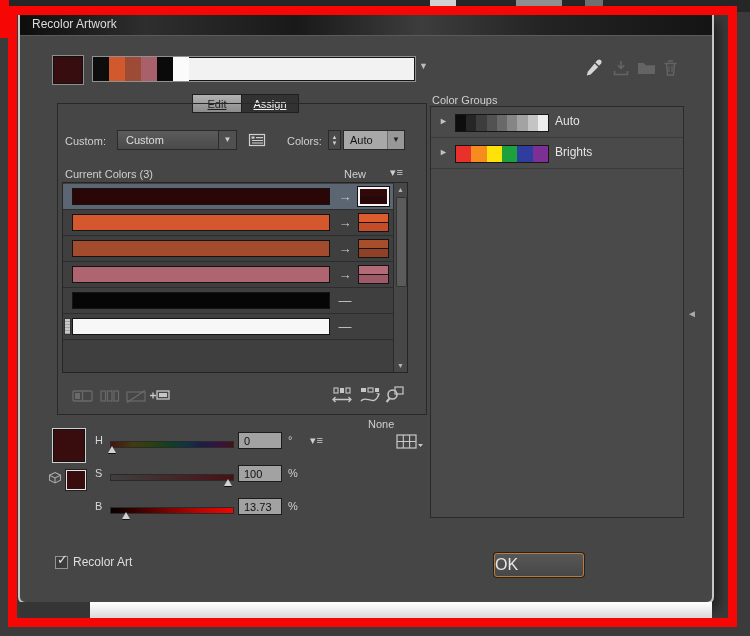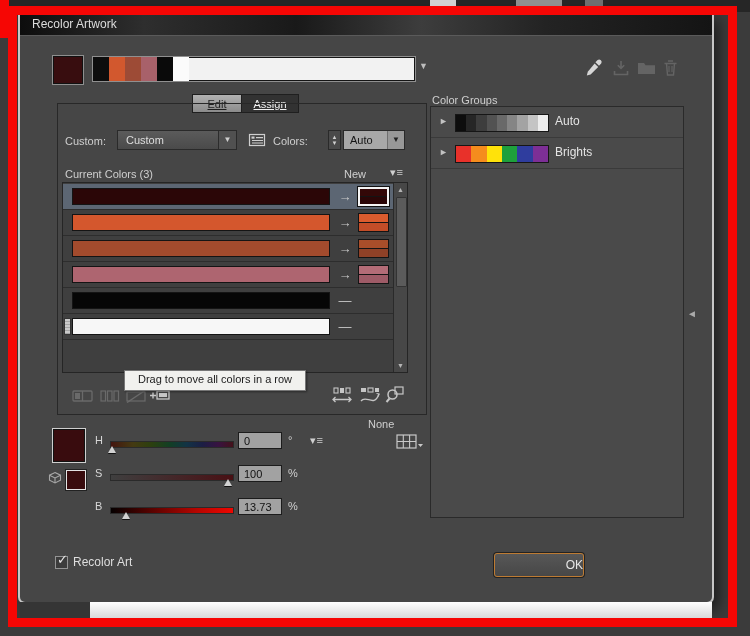--- a/index.html
+++ b/index.html
@@ -33,21 +33,21 @@
   
   .panel{left:57px;top:103px;width:368px;height:310px;border:1px solid #282828;}
   .preset-label{left:65px;top:135px;}
   .select{height:20px;background:linear-gradient(#5b5b5b,#4a4a4a);border:1px solid #2a2a2a;box-sizing:border-box;
           color:#dedede;font-size:11px;}
   .select .txt{position:absolute;left:8px;top:3px;}
   .select .arr{position:absolute;right:0;top:0;width:17px;height:100%;border-left:1px solid #2c2c2c;
                background:#505050;color:#cfcfcf;font-size:8px;text-align:center;line-height:18px;}
   .preset-select{left:117px;top:130px;width:120px;}
   .listicon-btn{left:247px;top:131px;width:20px;height:18px;color:#cfcfcf;}
-  .colors-label{left:273px;top:135px;}
+  .colors-label{left:287px;top:135px;}
   .spinner{left:328px;top:130px;width:13px;height:20px;background:#4a4a4a;border:1px solid #2a2a2a;box-sizing:border-box;
            color:#d0d0d0;font-size:6px;line-height:6px;text-align:center;padding-top:3px;}
   .auto-select{left:343px;top:130px;width:62px;height:20px;background:#a8a8a8;border:1px solid #2a2a2a;box-sizing:border-box;
                font-size:11px;color:#151515;}
   .auto-select .txt{position:absolute;left:6px;top:3px;}
   .auto-select .arr{position:absolute;right:0;top:0;width:16px;height:100%;border-left:1px solid #6f6f6f;background:#989898;
                     color:#222;font-size:8px;text-align:center;line-height:18px;}
   .cc-title{left:65px;top:168px;}
   .new-label{left:344px;top:168px;}
   .flyout{color:#cfcfcf;font-size:11px;letter-spacing:1px;}
@@ -84,21 +84,21 @@
   .valbox{width:44px;height:17px;background:#a2a2a2;border:1px solid #1c1c1c;font-size:11px;color:#111;
           padding:0 0 0 5px;box-sizing:border-box;font-family:"Liberation Sans",sans-serif;}
   .unit{font-size:11px;color:#d0d0d0;}
   .none-label{left:368px;top:418px;width:55px;}
   .grid-btn{left:396px;top:434px;color:#c9c9c9;}
   
   .checkbox{left:55px;top:556px;width:11px;height:11px;background:#3c3c3c;border:1px solid #949494;}
   .checkmark{position:absolute;left:1px;top:-5px;color:#e8e8e8;font-size:13px;}
   .cb-label{left:73px;top:555px;font-size:12px;color:#dedede;}
   .btn{top:553px;height:24px;background:linear-gradient(#575757,#474747);border-radius:3px;box-sizing:border-box;
-       color:#e6e6e6;font-size:12px;text-align:right;line-height:22px;box-shadow:0 0 0 1px #222;}
+       color:#e6e6e6;font-size:16px;text-align:left;line-height:22px;box-shadow:0 0 0 1px #222;}
   .btn-ok{left:494px;width:90px;border:1px solid #bd7b33;}
   .btn-cancel{left:593px;width:86px;border:1px solid #9b9b9b;}
   
   .name-input{left:434px;top:59px;width:145px;height:20px;background:#a2a2a2;border:1px solid #1e1e1e;
               font-size:12px;color:#161616;padding:0 6px;box-sizing:border-box;font-family:"Liberation Sans",sans-serif;}
   .groups-title{left:432px;top:94px;}
   .groupsbox{left:430px;top:106px;width:254px;height:412px;background:#4a4a4a;border:1px solid #2a2a2a;box-sizing:border-box;}
   .grouprow{left:431px;width:252px;height:30px;border-bottom:1px solid #3a3a3a;}
   .grouprow .exp{position:absolute;left:8px;top:9px;color:#c2c2c2;font-size:9px;}
   .strip{position:absolute;left:24px;top:7px;width:92px;height:16px;display:flex;border:1px solid #161616;}
@@ -210,21 +210,20 @@
     <div class="bar" style="background: rgb(247, 247, 247);"></div>
     <div class="map">—</div>
   </div>
 
   <div class="abs scrollbar">
     <div class="sb-arrow" style="top:3px;">▲</div>
     <div class="sb-thumb"></div>
     <div class="sb-arrow" style="bottom:3px;">▼</div>
   </div>
 
-  <div class="abs tooltip">Drag to move all colors in a row</div>
 
   <div class="abs tb dis" style="left:72px;top:390px;">
     <svg width="22" height="12" viewBox="0 0 22 12">
         <rect x="1" y="1" width="19" height="10" rx="1" fill="none" stroke="currentColor" stroke-width="1.3"></rect>
         <path d="M10.5 1v10" stroke="currentColor" stroke-width="1.3"></path>
         <rect x="3" y="3" width="5" height="6" fill="currentColor"></rect>
       </svg>
   </div>
   <div class="abs tb dis" style="left:100px;top:390px;">
     <svg width="20" height="12" viewBox="0 0 20 12">

